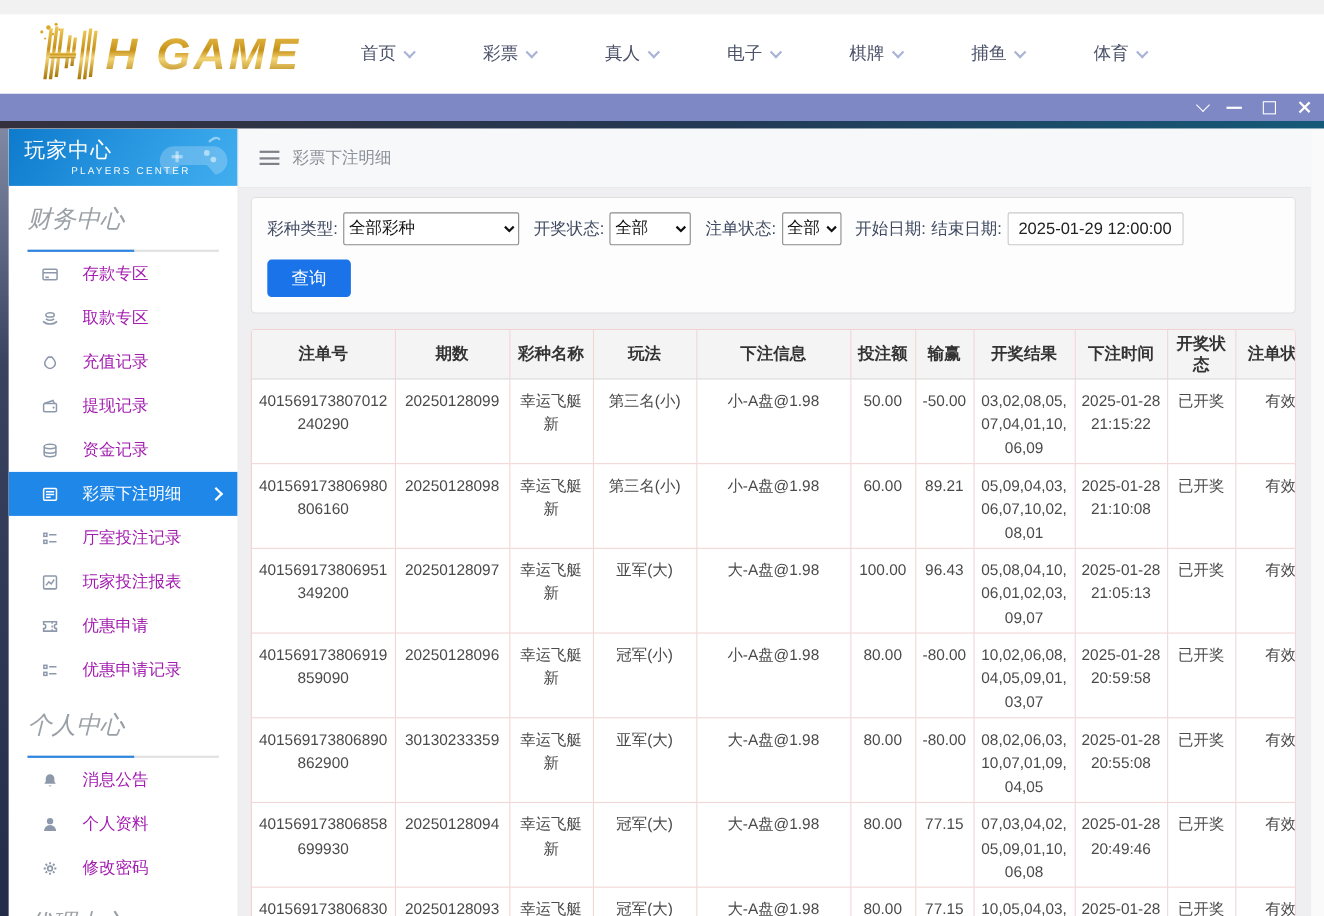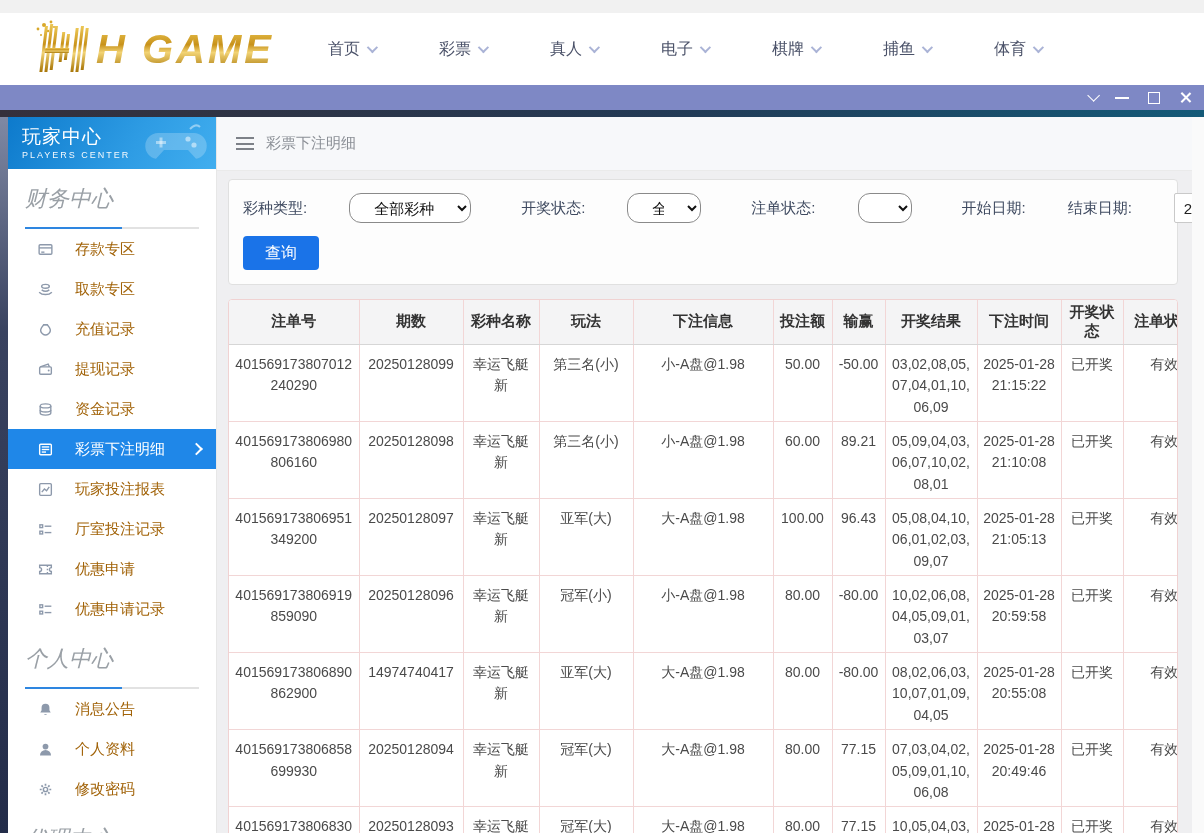--- a/index.html
+++ b/index.html
@@ -35,48 +35,48 @@
   
   .window-body { display:flex; height:716px; }
   .frame-left { width:8px; background:linear-gradient(180deg,#8089a4,#39425f 30%,#232c49); }
   .frame-right { width:12px; background:#fafafa; }
 
   
   .sidebar { width:209px; background:#fff; border-right:1px solid #e7e7e7; overflow:hidden; }
   .side-head { height:52px; background:linear-gradient(120deg,#0d7acc,#2e9ce4 60%,#41aeef);
                color:#fff; position:relative; padding:7px 0 0 14px; overflow:hidden; }
   .side-head .t1 { font-size:19px; letter-spacing:1px; }
-  .side-head .t2 { font-size:9px; letter-spacing:2px; opacity:.95; }
+  .side-head .t2 { font-size:9px; letter-spacing:2px; opacity:.95;text-align:center; }
   .side-head svg.pad { position:absolute; right:8px; top:4px; }
   .section-title { margin:15px 17px 0; font-size:22px; color:#9aa0a6; padding-bottom:15px; position:relative;font-style:italic; }
   .section-title::after { content:""; position:absolute; left:0; right:0; bottom:0; height:2px; background:#e2e2e2; }
   .section-title::before { content:""; position:absolute; left:0; bottom:0; height:2px; width:56%; background:#2e86e0; z-index:1; }
   .menu-item { height:40px; display:flex; align-items:center; padding-left:29px; gap:21px;
-               font-size:15px; color:#a16207; cursor:pointer; position:relative; }
+               font-size:15px; color:#a21caf; cursor:pointer; position:relative; }
   .menu-item .micon { width:17px; height:17px; color:#8d99ab; flex:0 0 auto; display:flex; }
   .menu-item.active { background:#1f87e8; color:#fff; }
   .menu-item.active .micon { color:#fff; }
   .menu-item.active::after { content:""; position:absolute; right:15px; top:50%; width:7px; height:7px;
       border-right:2px solid #fff; border-top:2px solid #fff; transform:translateY(-50%) rotate(45deg); }
 
   
   .main { flex:1; background:#efeff1; overflow:hidden; position:relative; }
   .breadcrumb { height:54px; background:#f7f8fa; border-bottom:1px solid #eaeaea;
                 display:flex; align-items:center; padding-left:19px; }
   .burger { width:18px; height:13px; display:flex; flex-direction:column; justify-content:space-between; cursor:pointer; }
   .burger i { display:block; height:2px; background:#7d8188; }
   .crumb-label { margin-left:12px; font-size:15px; color:#8b8f96; }
 
   .filter-panel { margin:8px 14px 0 11px; background:#fdfdfd; border:1px solid #e0e0e0;
                   border-radius:4px; padding:13px 14px 14px; }
-  .filter-row { display:flex; align-items:center; flex-wrap:nowrap;gap:37px; }
+  .filter-row { display:flex; align-items:center; flex-wrap:nowrap; }
   .flabel { font-size:15px; color:#3f4a60; margin-right:5px; white-space:nowrap; }
   .filter-row select { height:30px; font-size:15px; color:#111; border:1px solid #8a8a8a;
-      border-radius:12px; background:#fff; margin-right:13px; padding:2px 20px;
-      font-family:Liberation Sans, sans-serif; }
+      border-radius:2px; background:#fff; margin-right:13px; padding:2px 0;
+      font-family:Liberation Mono, monospace; }
   .sel-lottery { width:160px; } .sel-draw { width:74px; } .sel-order { width:54px; }
   .filter-row input { height:30px; width:160px; font-size:15px; color:#222; border:1px solid #c9c9c9;
       border-radius:2px; background:#fff; padding:0 9px; margin-right:14px;
       font-family:"Liberation Sans","DejaVu Sans",sans-serif; }
   .search-btn { margin-top:13px; width:76px; height:34px; background:#1a73e8; color:#fff;
       border:none; border-radius:4px; font-size:16px; cursor:pointer;
       font-family:"Liberation Sans","DejaVu Sans",sans-serif; }
 
   .table-wrap { margin:14px 14px 0 11px; background:#fff; border:1px solid #f0d2d2;
                 border-radius:4px 4px 0 0; overflow:hidden; height:560px; }
@@ -242,36 +242,36 @@
             <line x1="4.5" y1="5.6" x2="11.5" y2="5.6"></line>
             <line x1="4.5" y1="8" x2="11.5" y2="8"></line>
             <line x1="4.5" y1="10.4" x2="8.5" y2="10.4"></line>
           </svg>
         </span>
       <span>彩票下注明细</span>
     </div>
     <div class="menu-item">
       <span class="micon">
           <svg viewBox="0 0 16 16" width="17" height="17" stroke="currentColor" fill="none" stroke-width="1.3">
-            <rect x="2.5" y="2.5" width="11" height="11" rx="1"></rect>
-            <polyline points="4.5,10.5 7,7.5 9,9.2 11.5,5.5"></polyline>
-          </svg>
-        </span>
-      <span>玩家投注报表</span>
-    </div>
-    <div class="menu-item">
-      <span class="micon">
-          <svg viewBox="0 0 16 16" width="17" height="17" stroke="currentColor" fill="none" stroke-width="1.3">
             <rect x="2.7" y="3.6" width="2.6" height="2.6"></rect>
             <rect x="2.7" y="9.6" width="2.6" height="2.6"></rect>
             <line x1="7.2" y1="4.9" x2="13.5" y2="4.9"></line>
             <line x1="7.2" y1="10.9" x2="13.5" y2="10.9"></line>
           </svg>
         </span>
       <span>厅室投注记录</span>
+    </div>
+    <div class="menu-item">
+      <span class="micon">
+          <svg viewBox="0 0 16 16" width="17" height="17" stroke="currentColor" fill="none" stroke-width="1.3">
+            <rect x="2.5" y="2.5" width="11" height="11" rx="1"></rect>
+            <polyline points="4.5,10.5 7,7.5 9,9.2 11.5,5.5"></polyline>
+          </svg>
+        </span>
+      <span>玩家投注报表</span>
     </div>
     <div class="menu-item">
       <span class="micon">
           <svg viewBox="0 0 16 16" width="17" height="17" stroke="currentColor" fill="none" stroke-width="1.3">
             <path d="M2.5 6.2 V4 h11 v2.2 a1.8 1.8 0 0 0 0 3.6 V12 h-11 V9.8 a1.8 1.8 0 0 0 0-3.6 Z"></path>
             <line x1="9.8" y1="4" x2="9.8" y2="12" stroke-dasharray="1.6,1.6"></line>
           </svg>
         </span>
       <span>优惠申请</span>
     </div>
@@ -429,21 +429,21 @@
               <td>小-A盘@1.98</td>
               <td>80.00</td>
               <td>-80.00</td>
               <td>10,02,06,08,04,05,09,01,03,07</td>
               <td>2025-01-28 20:59:58</td>
               <td>已开奖</td>
               <td>有效</td>
             </tr>
             <tr>
               <td>401569173806890862900</td>
-              <td>14974740417</td>
+              <td>30130233359</td>
               <td>幸运飞艇新</td>
               <td>亚军(大)</td>
               <td>大-A盘@1.98</td>
               <td>80.00</td>
               <td>-80.00</td>
               <td>08,02,06,03,10,07,01,09,04,05</td>
               <td>2025-01-28 20:55:08</td>
               <td>已开奖</td>
               <td>有效</td>
             </tr>

